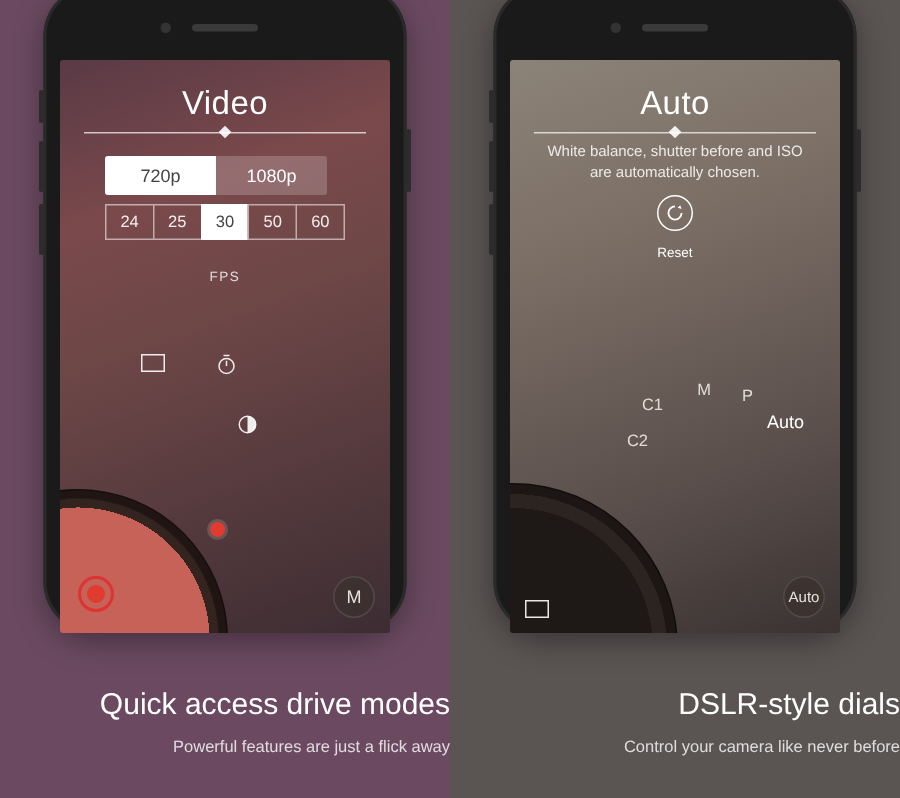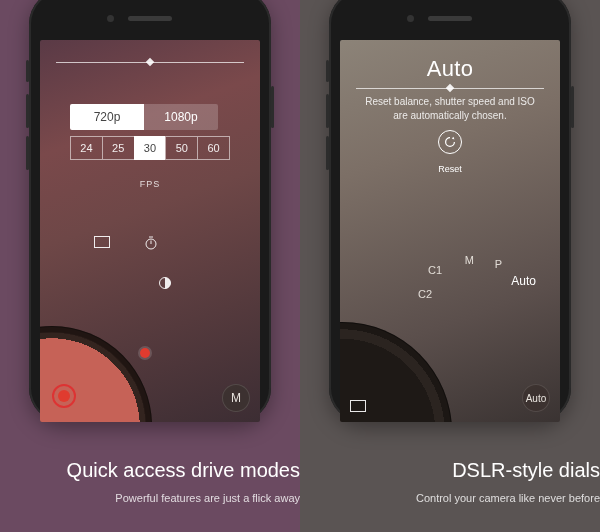--- a/index.html
+++ b/index.html
@@ -103,20 +103,21 @@
       <div class="phone-body">
         <span class="side-btn l1"></span>
         <span class="side-btn l2"></span>
         <span class="side-btn l3"></span>
         <span class="side-btn r1"></span>
         <span class="speaker"></span>
         <span class="cam-dot"></span>
 
         <div class="screen left-bg">
           <div class="hdr">
+            <h2>Video</h2>
             <div class="rule"></div>
           </div>
 
           <div class="seg-res">
             <div class="opt selected">720p</div>
             <div class="opt">1080p</div>
           </div>
 
           <div class="seg-fps">
             <div class="fps">24</div>
@@ -171,21 +172,21 @@
         <span class="side-btn l2"></span>
         <span class="side-btn l3"></span>
         <span class="side-btn r1"></span>
         <span class="speaker"></span>
         <span class="cam-dot"></span>
 
         <div class="screen right-bg">
           <div class="hdr">
             <h2>Auto</h2>
             <div class="rule"></div>
-            <p>Reset balance, shutter speed and ISO are automatically chosen.</p>
+            <p>White balance, shutter before and ISO are automatically chosen.</p>
           </div>
 
           <div class="reset">
             <div class="circ">
               <svg viewBox="0 0 16 16">
                   <path d="M8 3a5 5 0 1 0 5 5" fill="none" stroke="#fff" stroke-width="1.4"></path>
                   <path d="M12 2 L13 5 L10 4 Z" fill="#fff"></path>
                 </svg>
             </div>
             <span>Reset</span>

